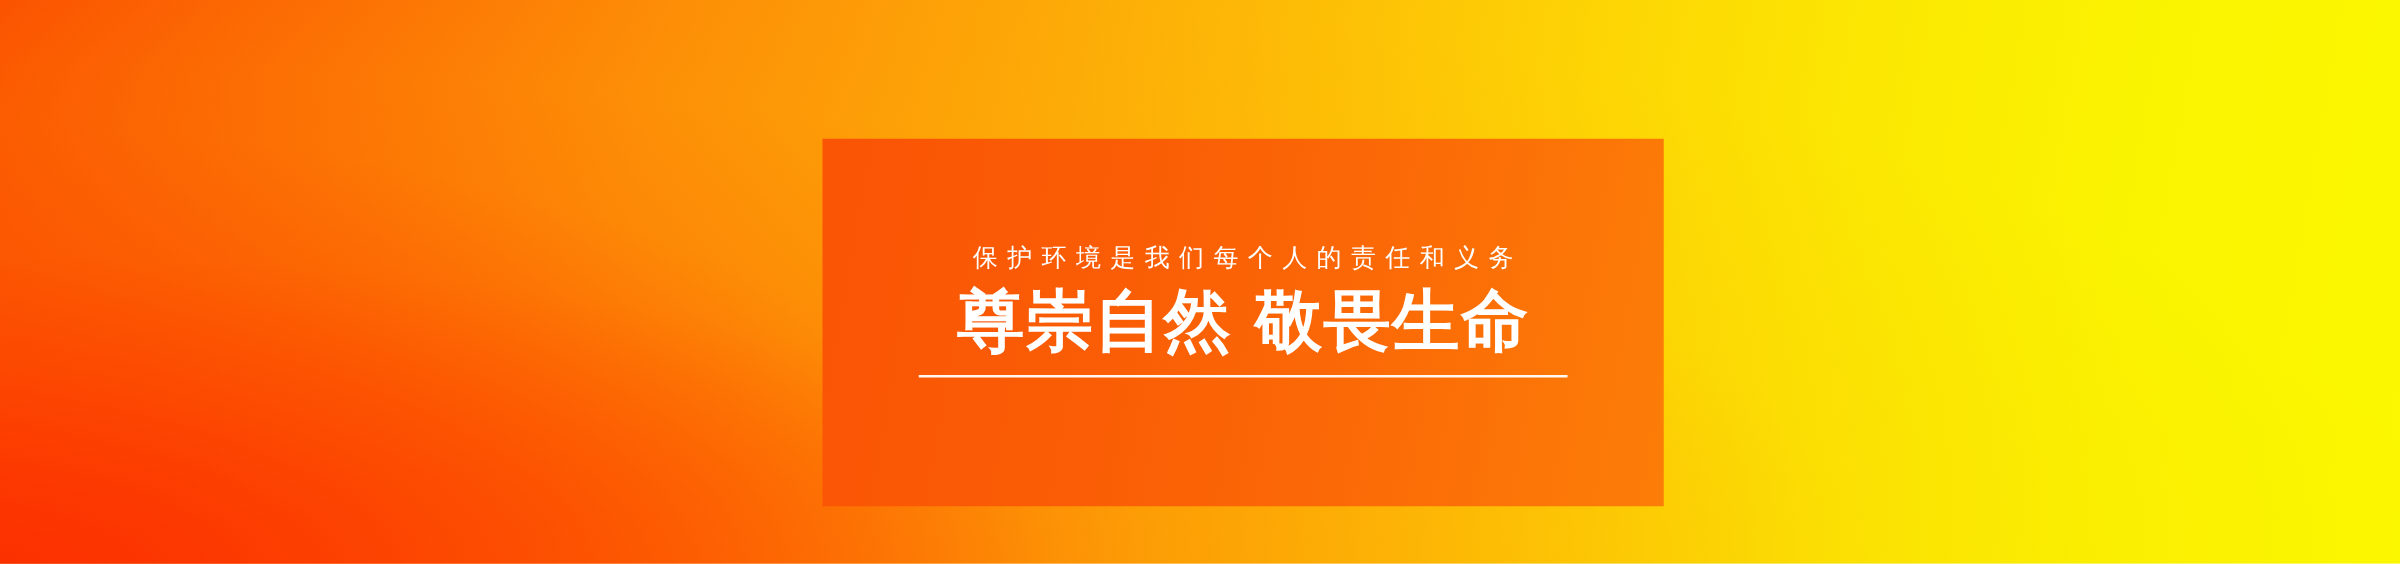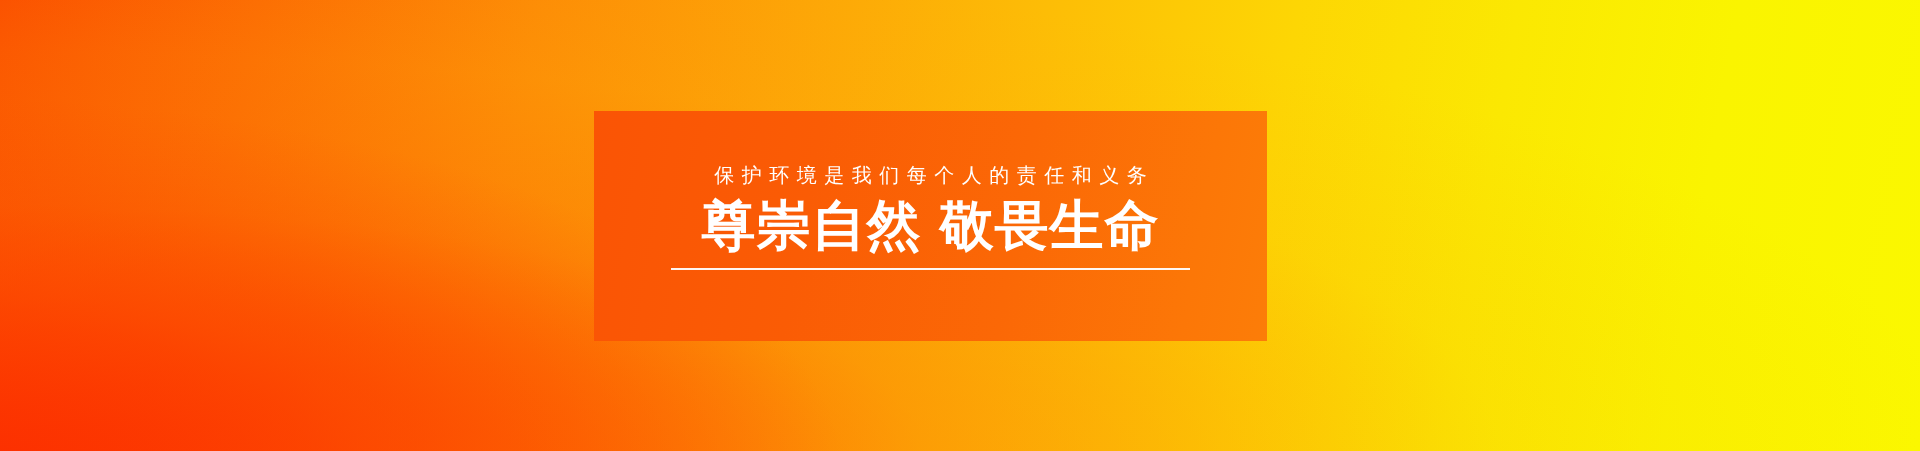--- a/index.html
+++ b/index.html
@@ -48,24 +48,24 @@
     background: radial-gradient(ellipse 70% 120% at -5% 105%,
         rgba(252, 42, 0, 0.85) 0%,
         rgba(252, 58, 0, 0.45) 35%,
         rgba(252, 90, 0, 0.0) 70%);
     pointer-events: none;
   }
 
   
   .card {
     position: absolute;
-    left: 594px;
+    left: 658px;
     top: 111px;
     width: 673px;
-    height: 230px;
+    height: 294px;
     background: linear-gradient(100deg, #fa5405 0%, #fa5c05 32%, #fb6806 62%, #fc7707 88%, #fc7d08 100%);
     box-sizing: border-box;
     display: flex;
     flex-direction: column;
     align-items: center;
     justify-content: center;
   }
 
   .card-inner {
     width: 100%;

